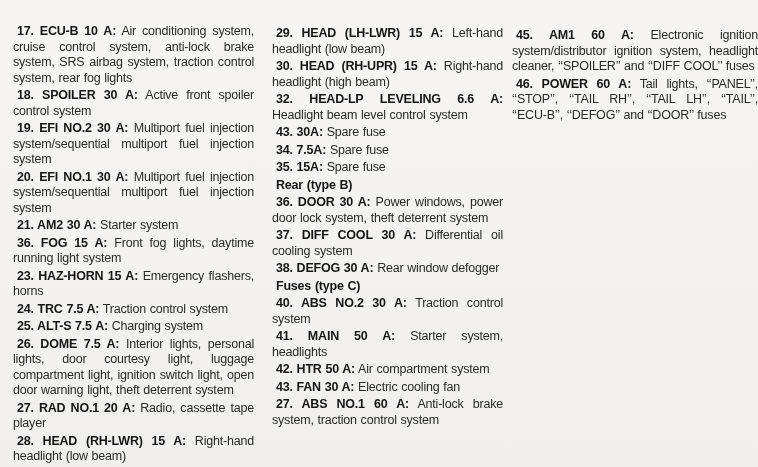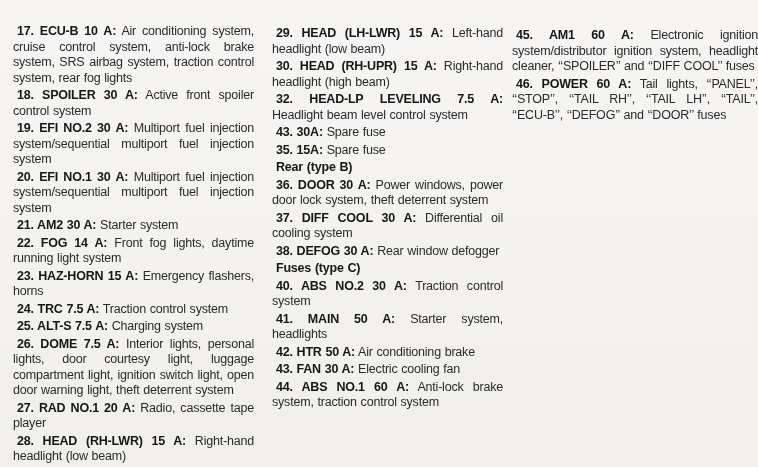--- a/index.html
+++ b/index.html
@@ -47,42 +47,43 @@
 </head>
 <body>
 
 <div class="page" id="cols">
     <div class="col col-1">
       <p class="item"><span class="lbl">17. ECU-B 10 A:</span> <span class="desc">Air conditioning system, cruise control system, anti-lock brake system, SRS airbag system, traction control system, rear fog lights</span></p>
       <p class="item"><span class="lbl">18. SPOILER 30 A:</span> <span class="desc">Active front spoiler control system</span></p>
       <p class="item"><span class="lbl">19. EFI NO.2 30 A:</span> <span class="desc">Multiport fuel injection system/sequential multiport fuel injection system</span></p>
       <p class="item"><span class="lbl">20. EFI NO.1 30 A:</span> <span class="desc">Multiport fuel injection system/sequential multiport fuel injection system</span></p>
       <p class="item"><span class="lbl">21. AM2 30 A:</span> <span class="desc">Starter system</span></p>
-      <p class="item"><span class="lbl">22. FOG 14 A:</span> <span class="desc">Front fog lights, daytime running light system</span></p>
+      <p class="item"><span class="lbl">36. FOG 15 A:</span> <span class="desc">Front fog lights, daytime running light system</span></p>
       <p class="item"><span class="lbl">23. HAZ-HORN 15 A:</span> <span class="desc">Emergency flashers, horns</span></p>
       <p class="item"><span class="lbl">24. TRC 7.5 A:</span> <span class="desc">Traction control system</span></p>
       <p class="item"><span class="lbl">25. ALT-S 7.5 A:</span> <span class="desc">Charging system</span></p>
       <p class="item"><span class="lbl">26. DOME 7.5 A:</span> <span class="desc">Interior lights, personal lights, door courtesy light, luggage compartment light, ignition switch light, open door warning light, theft deterrent system</span></p>
       <p class="item"><span class="lbl">27. RAD NO.1 20 A:</span> <span class="desc">Radio, cassette tape player</span></p>
       <p class="item"><span class="lbl">28. HEAD (RH-LWR) 15 A:</span> <span class="desc">Right-hand headlight (low beam)</span></p>
     </div>
     <div class="col col-2">
       <p class="item"><span class="lbl">29. HEAD (LH-LWR) 15 A:</span> <span class="desc">Left-hand headlight (low beam)</span></p>
       <p class="item"><span class="lbl">30. HEAD (RH-UPR) 15 A:</span> <span class="desc">Right-hand headlight (high beam)</span></p>
-      <p class="item"><span class="lbl">32. HEAD-LP LEVELING 7.5 A:</span> <span class="desc">Headlight beam level control system</span></p>
+      <p class="item"><span class="lbl">32. HEAD-LP LEVELING 6.6 A:</span> <span class="desc">Headlight beam level control system</span></p>
       <p class="item"><span class="lbl">43. 30A:</span> <span class="desc">Spare fuse</span></p>
+      <p class="item"><span class="lbl">34. 7.5A:</span> <span class="desc">Spare fuse</span></p>
       <p class="item"><span class="lbl">35. 15A:</span> <span class="desc">Spare fuse</span></p>
       <p class="hdr">Rear (type B)</p>
       <p class="item"><span class="lbl">36. DOOR 30 A:</span> <span class="desc">Power windows, power door lock system, theft deterrent system</span></p>
       <p class="item"><span class="lbl">37. DIFF COOL 30 A:</span> <span class="desc">Differential oil cooling system</span></p>
       <p class="item"><span class="lbl">38. DEFOG 30 A:</span> <span class="desc">Rear window defogger</span></p>
       <p class="hdr">Fuses (type C)</p>
       <p class="item"><span class="lbl">40. ABS NO.2 30 A:</span> <span class="desc">Traction control system</span></p>
       <p class="item"><span class="lbl">41. MAIN 50 A:</span> <span class="desc">Starter system, headlights</span></p>
-      <p class="item"><span class="lbl">42. HTR 50 A:</span> <span class="desc">Air conditioning brake</span></p>
+      <p class="item"><span class="lbl">42. HTR 50 A:</span> <span class="desc">Air compartment system</span></p>
       <p class="item"><span class="lbl">43. FAN 30 A:</span> <span class="desc">Electric cooling fan</span></p>
-      <p class="item"><span class="lbl">44. ABS NO.1 60 A:</span> <span class="desc">Anti-lock brake system, traction control system</span></p>
+      <p class="item"><span class="lbl">27. ABS NO.1 60 A:</span> <span class="desc">Anti-lock brake system, traction control system</span></p>
     </div>
     <div class="col col-3">
       <p class="item"><span class="lbl">45. AM1 60 A:</span> <span class="desc">Electronic ignition system/distributor ignition system, headlight cleaner, ‘‘SPOILER’’ and ‘‘DIFF COOL’’ fuses</span></p>
       <p class="item"><span class="lbl">46. POWER 60 A:</span> <span class="desc">Tail lights, ‘‘PANEL’’, ‘‘STOP’’, ‘‘TAIL RH’’, ‘‘TAIL LH’’, ‘‘TAIL’’, ‘‘ECU-B’’, ‘‘DEFOG’’ and ‘‘DOOR’’ fuses</span></p>
     </div>
   </div>
 
 </body></html>

